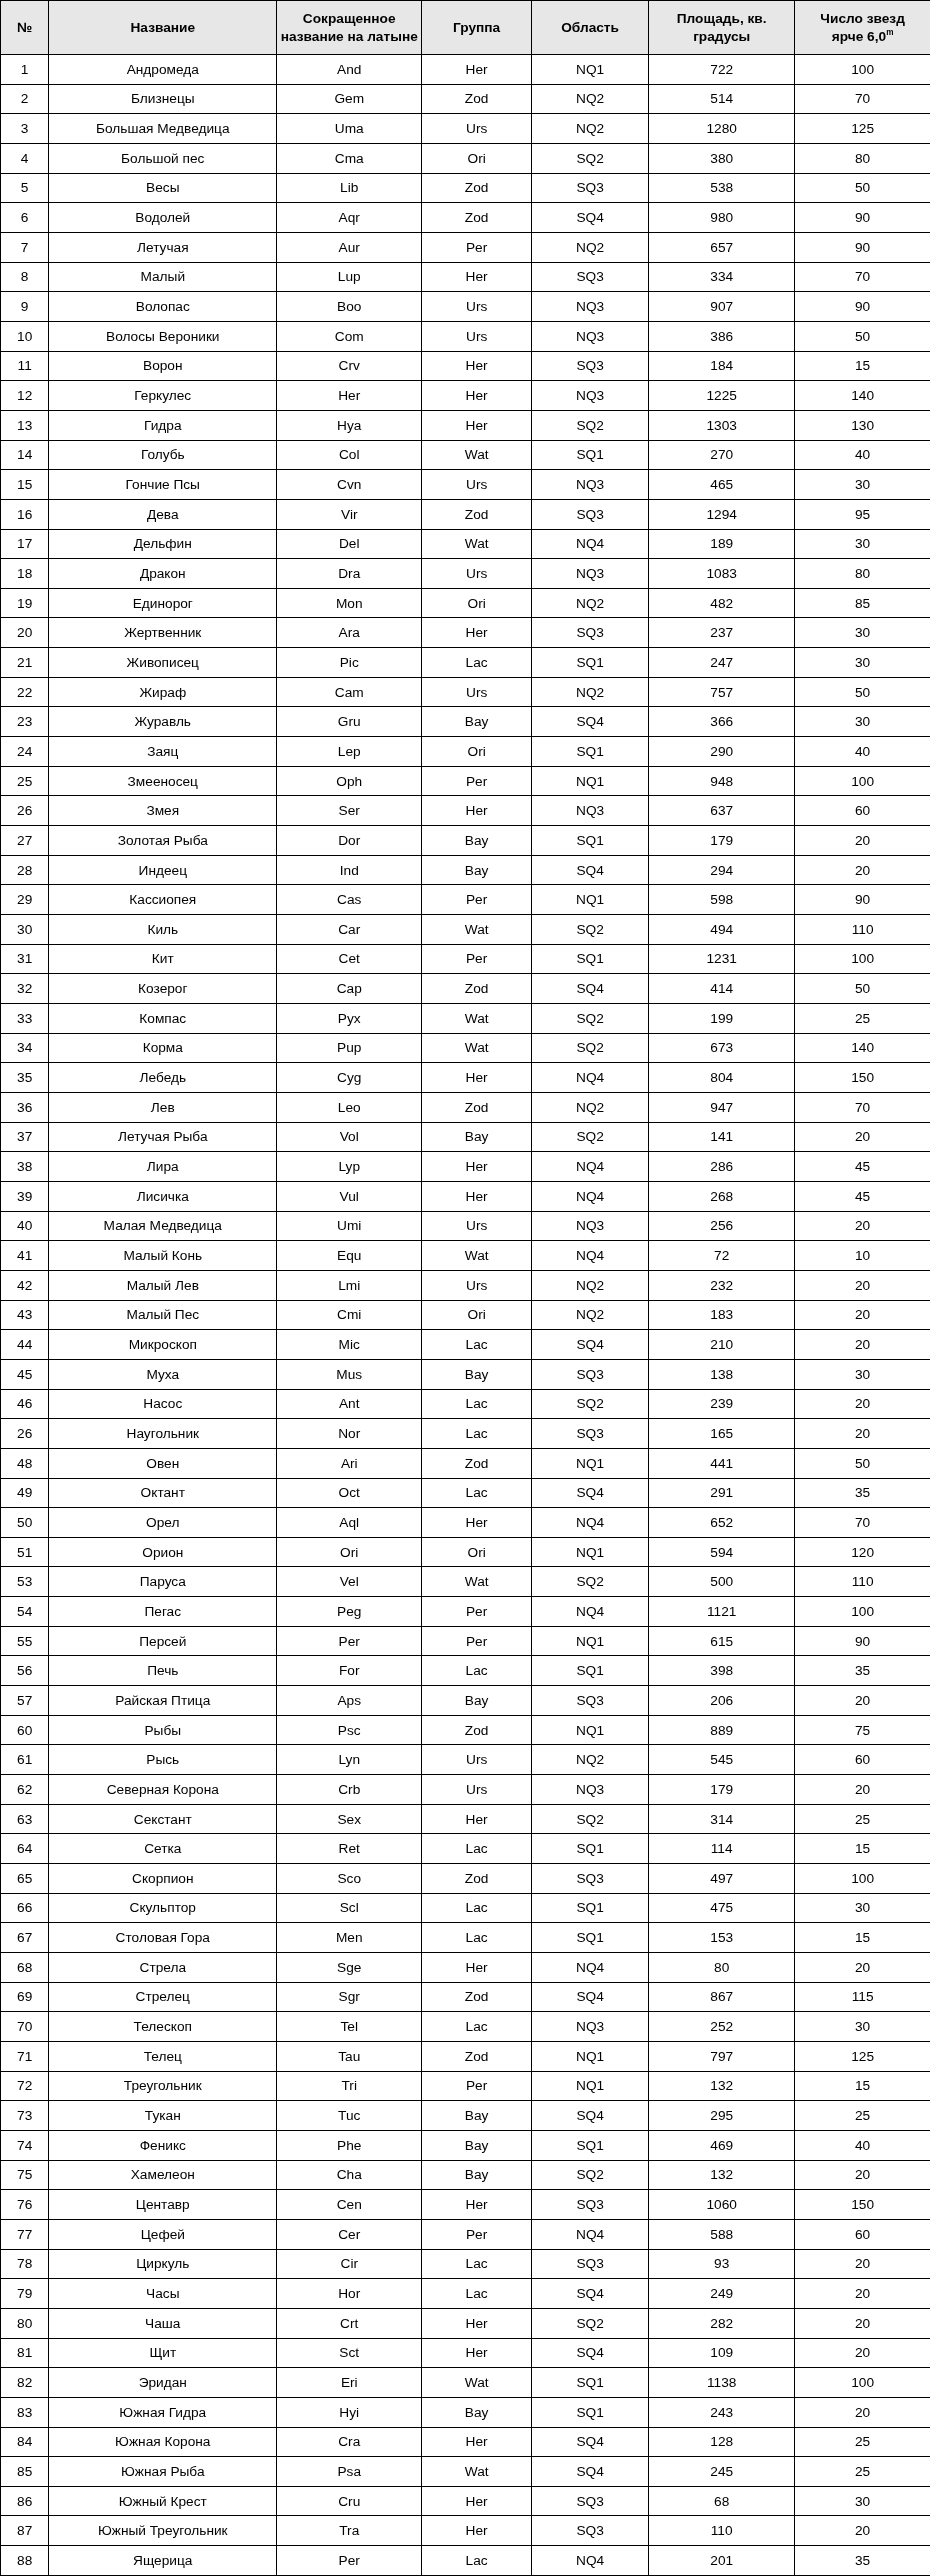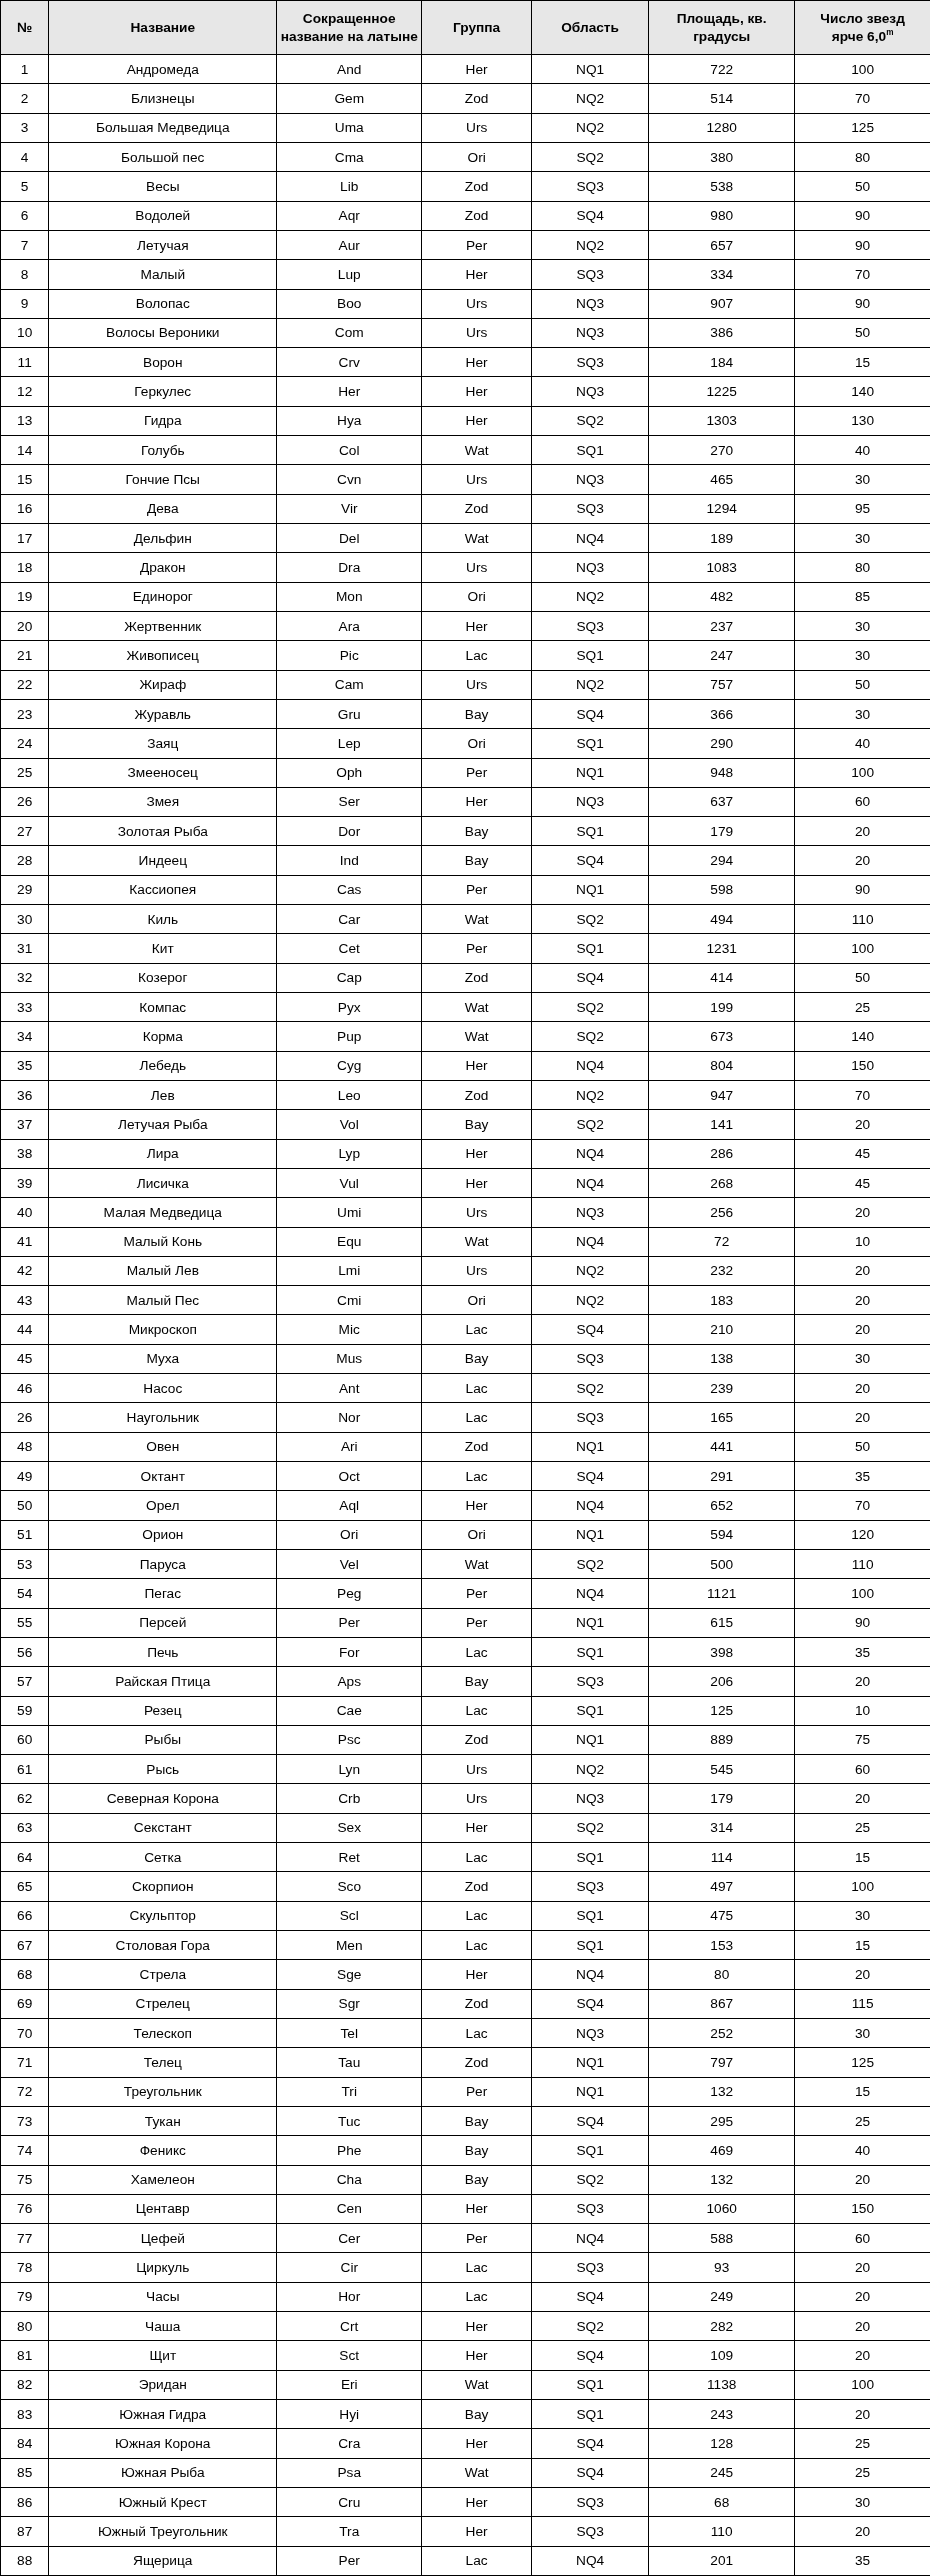--- a/index.html
+++ b/index.html
@@ -591,29 +591,20 @@
         <tr>
     <td>57</td>
     <td>Райская Птица</td>
     <td>Aps</td>
     <td>Bay</td>
     <td>SQ3</td>
     <td>206</td>
     <td>20</td>
   </tr>
         <tr>
-    <td>59</td>
-    <td>Резец</td>
-    <td>Cae</td>
-    <td>Lac</td>
-    <td>SQ1</td>
-    <td>125</td>
-    <td>10</td>
-  </tr>
-        <tr>
     <td>60</td>
     <td>Рыбы</td>
     <td>Psc</td>
     <td>Zod</td>
     <td>NQ1</td>
     <td>889</td>
     <td>75</td>
   </tr>
         <tr>
     <td>61</td>

